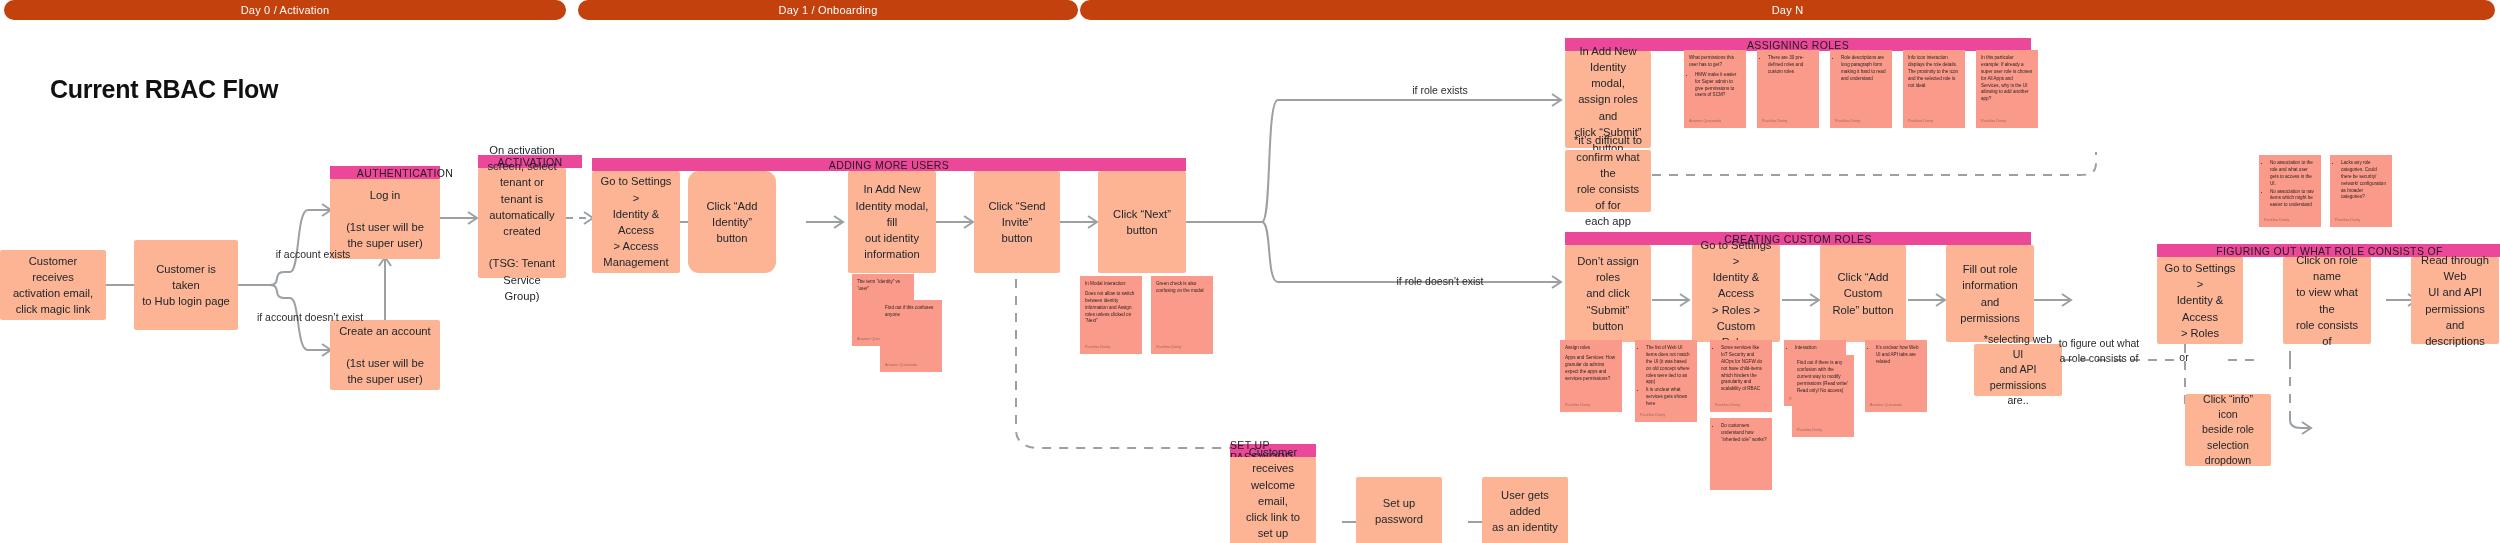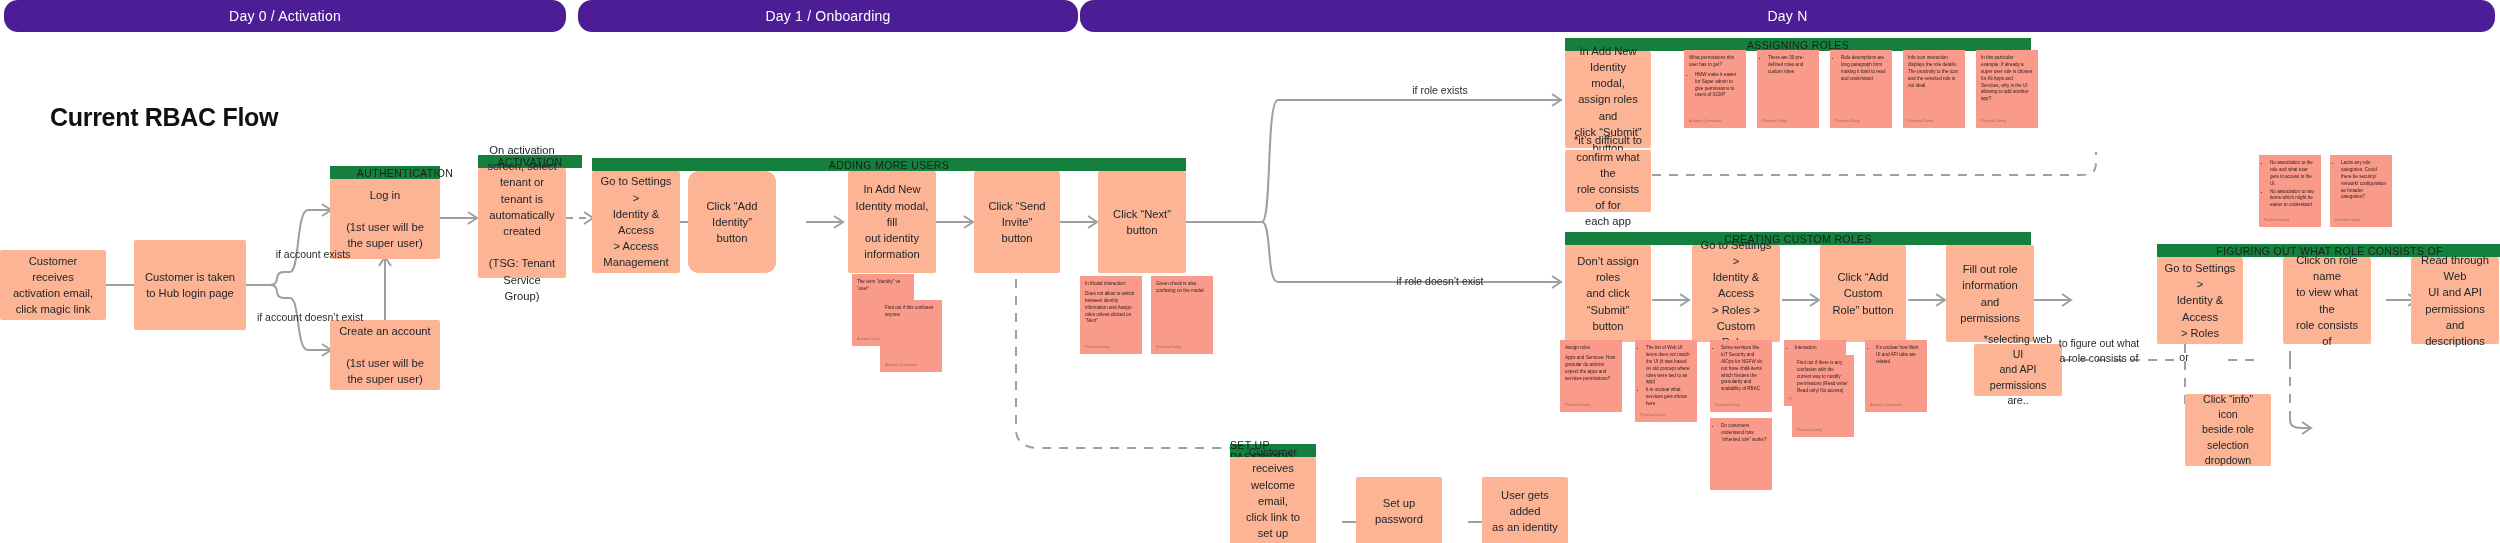--- a/index.html
+++ b/index.html
@@ -6,45 +6,44 @@
   html, body {
     width: 2500px; height: 543px;
     background: #ffffff;
     font-family: "Liberation Sans", sans-serif;
     overflow: hidden;
   }
   #canvas { position: relative; width: 2500px; height: 543px; }
 
   
   .phase-banner {
-    position: absolute; height: 32px; border-radius: 14px;
-    background: #4c1d95; color: #ffffff;
+    position: absolute; height: 20px; border-radius: 14px;
+    background: #c2410c; color: #ffffff;
     display: flex; align-items: center; justify-content: center;
-    font-size: 14px; letter-spacing: .2px;
+    font-size: 11px; letter-spacing: .2px;
   }
 
   
   .page-title {
     position: absolute; font-size: 25px; font-weight: bold; color: #111111;
     letter-spacing: -.3px;
-    margin-top: 28px;
   }
 
   
   .node {
     position: absolute; background: #fcb494; color: #20262c;
     display: flex; align-items: center; justify-content: center;
     text-align: center; font-size: 11.2px; line-height: 1.45;
     padding: 6px 7px; border-radius: 2px; white-space: pre-line;
   }
   .node.small { font-size: 10.6px; margin-left: 28px; }
 
   
   .band {
-    position: absolute; background: #15803d; color: #1c1c1c;
+    position: absolute; background: #ec4899; color: #1c1c1c;
     font-size: 10.5px; letter-spacing: .35px;
     display: flex; align-items: center; justify-content: center;
     height: 13px;
   }
 
   
   .sticky {
     position: absolute; background: #fa9a8b; color: #30221f;
     font-size: 4.6px; line-height: 1.5; padding: 5px 5px 11px 5px;
     overflow: hidden;
@@ -161,21 +160,21 @@
     <line x1="2386" y1="300" x2="2416" y2="300"></line>
     <path class="head" d="M2408,294 L2417,300 L2408,306"></path>
     <line x1="2472" y1="300" x2="2502" y2="300" style="opacity:0"></line>
     <line x1="2472" y1="300" x2="2496" y2="300"></line>
     <path class="head" d="M2488,294 L2497,300 L2488,306"></path>
   </svg>
 
   <div class="node" style="left:0px; top:250px; width:106px; height:70px;">Customer receives
 activation email,
 click magic link</div>
-  <div class="node" style="left:134px; top:240px; width:112px; height:90px;">Customer is taken
+  <div class="node" style="left:134px; top:240px; width:104px; height:90px;">Customer is taken
 to Hub login page</div>
 
   <div class="band" style="left:330px; top:166px; width:110px;padding-left:40px;">AUTHENTICATION</div>
   <div class="node" style="left:330px; top:179px; width:110px; height:80px;">Log in
 
 (1st user will be
 the super user)</div>
   <div class="node" style="left:330px; top:320px; width:110px; height:70px;">Create an account
 
 (1st user will be

